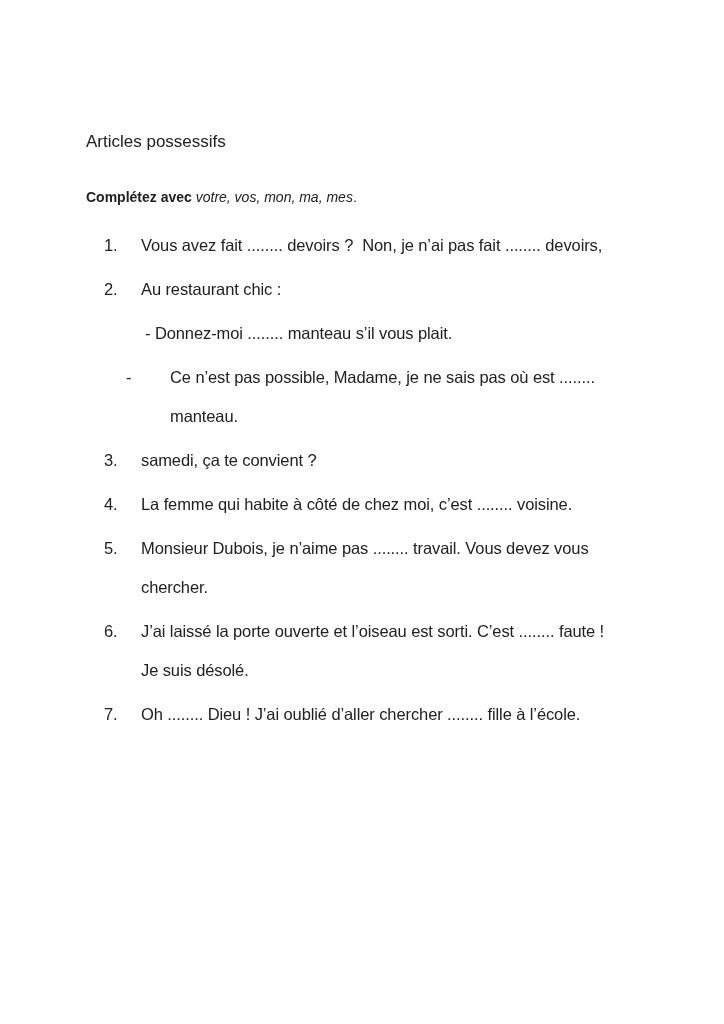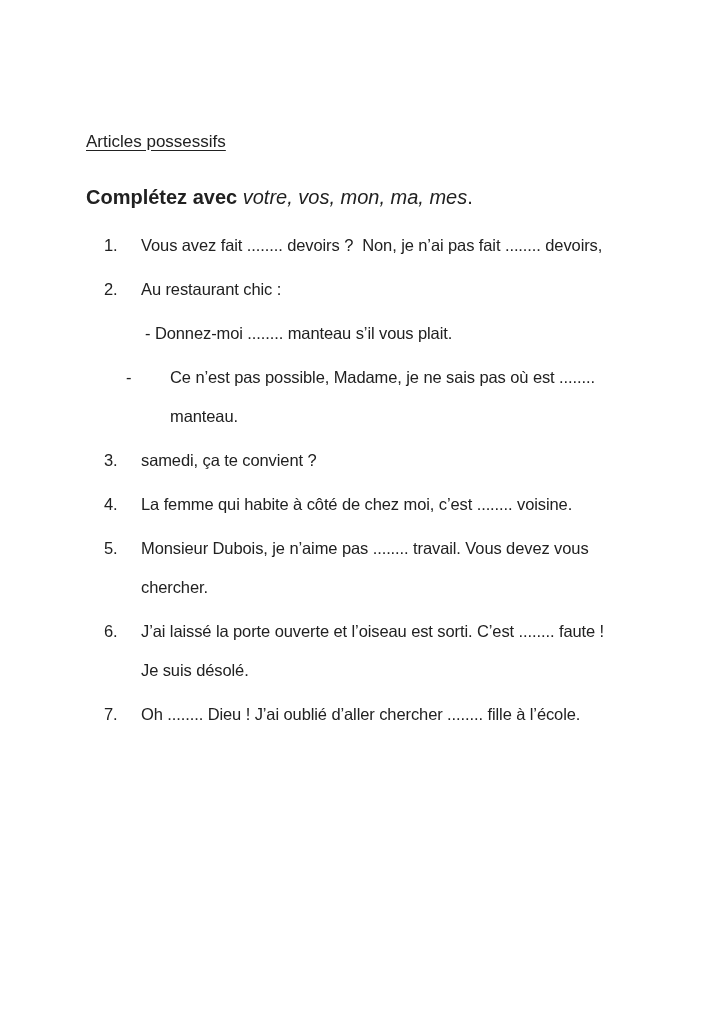--- a/index.html
+++ b/index.html
@@ -17,27 +17,26 @@
     overflow: hidden;
     box-sizing: border-box;
   }
   .content {
     padding: 130px 50px 0 86px;
     box-sizing: border-box;
   }
   .title {
     font-size: 17px;
     line-height: 24px;
-    text-decoration: underline;
     text-underline-offset: 3px;
     white-space: pre;
   }
   .instruction {
     margin-top: 30px;
-    font-size: 20px;
+    font-size: 14px;
     line-height: 26px;
     white-space: pre;
   }
   .instruction .bold { font-weight: bold; }
   .instruction .it   { font-style: italic; }
   .list {
     margin-top: 16px;
     font-size: 16.5px;
     letter-spacing: -0.1px;
   }

